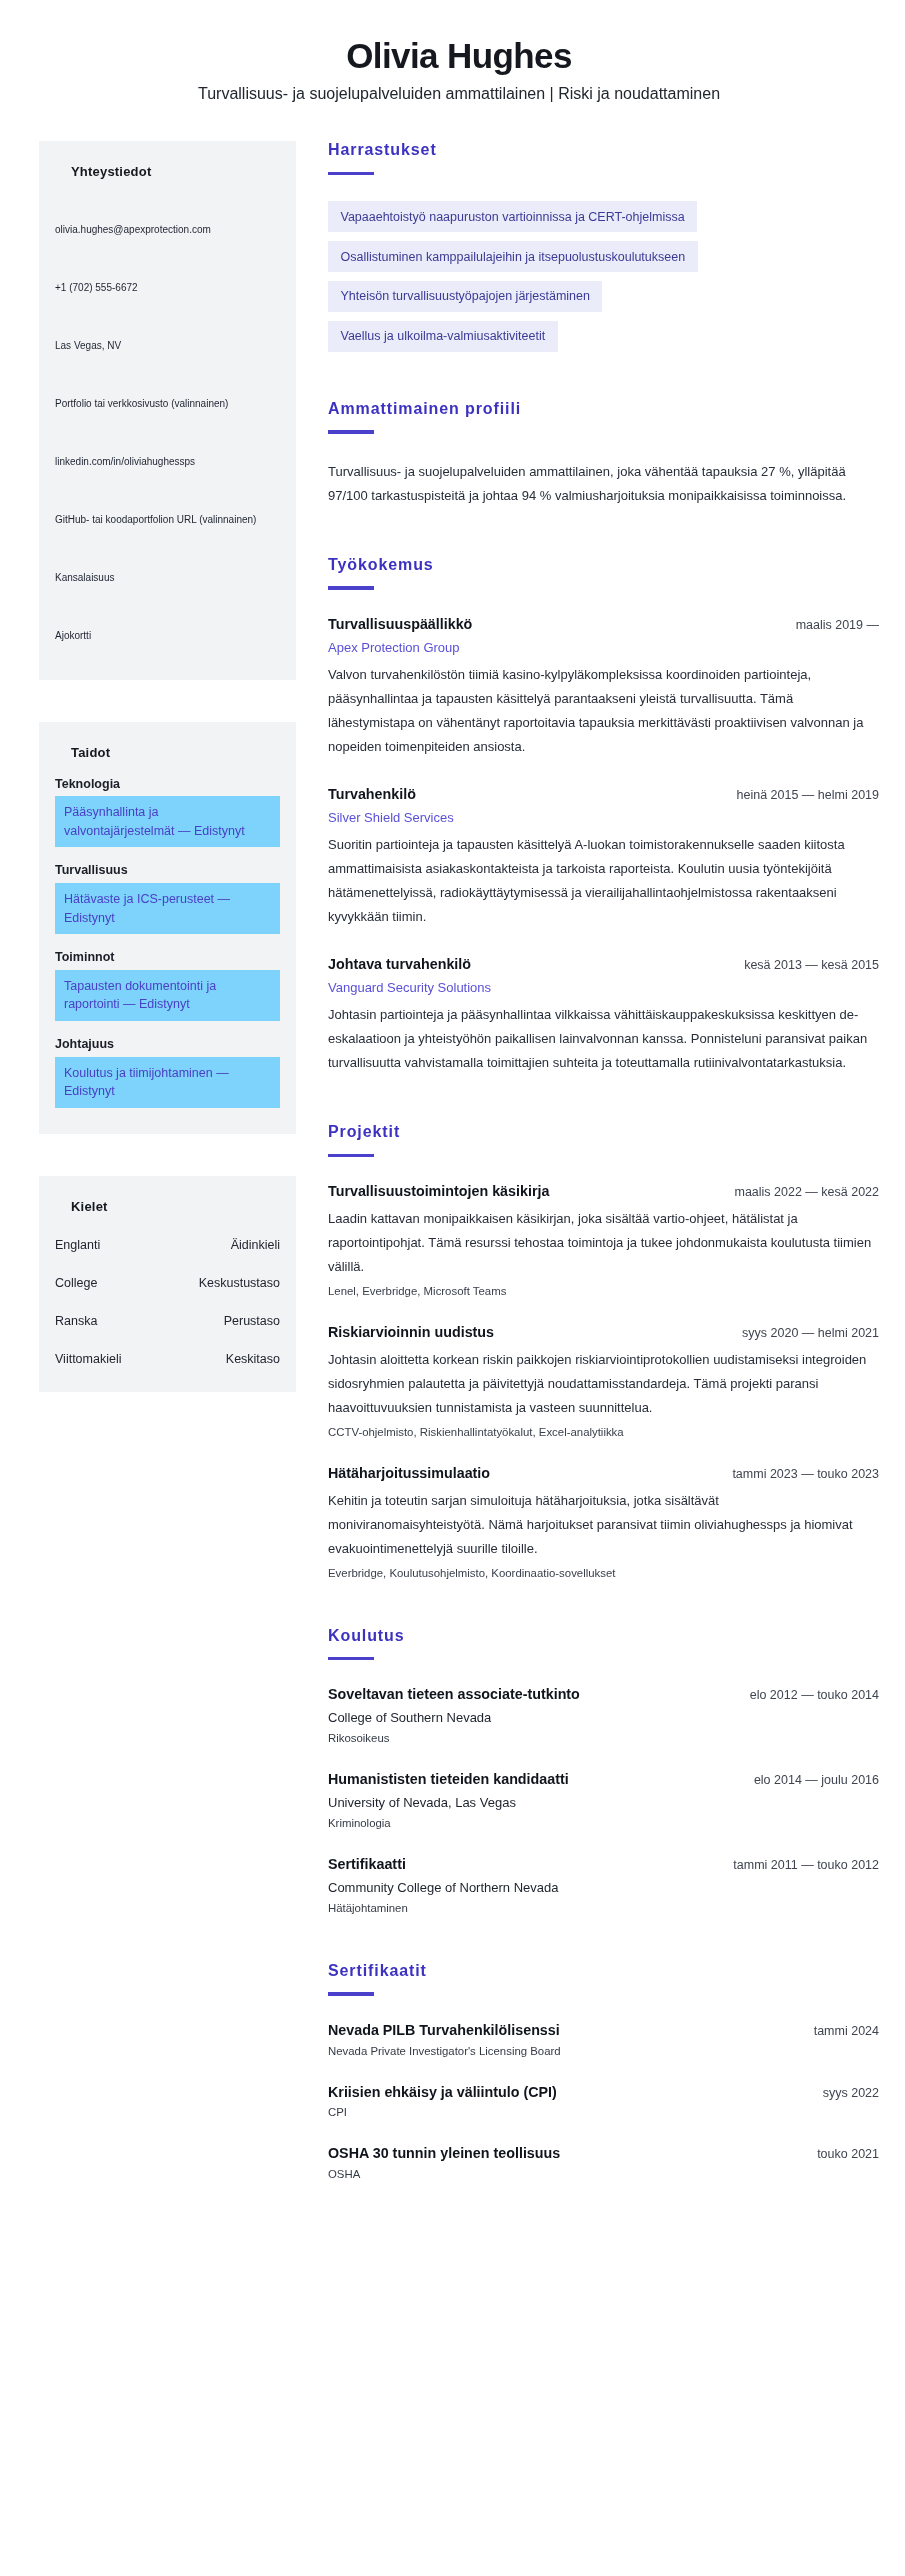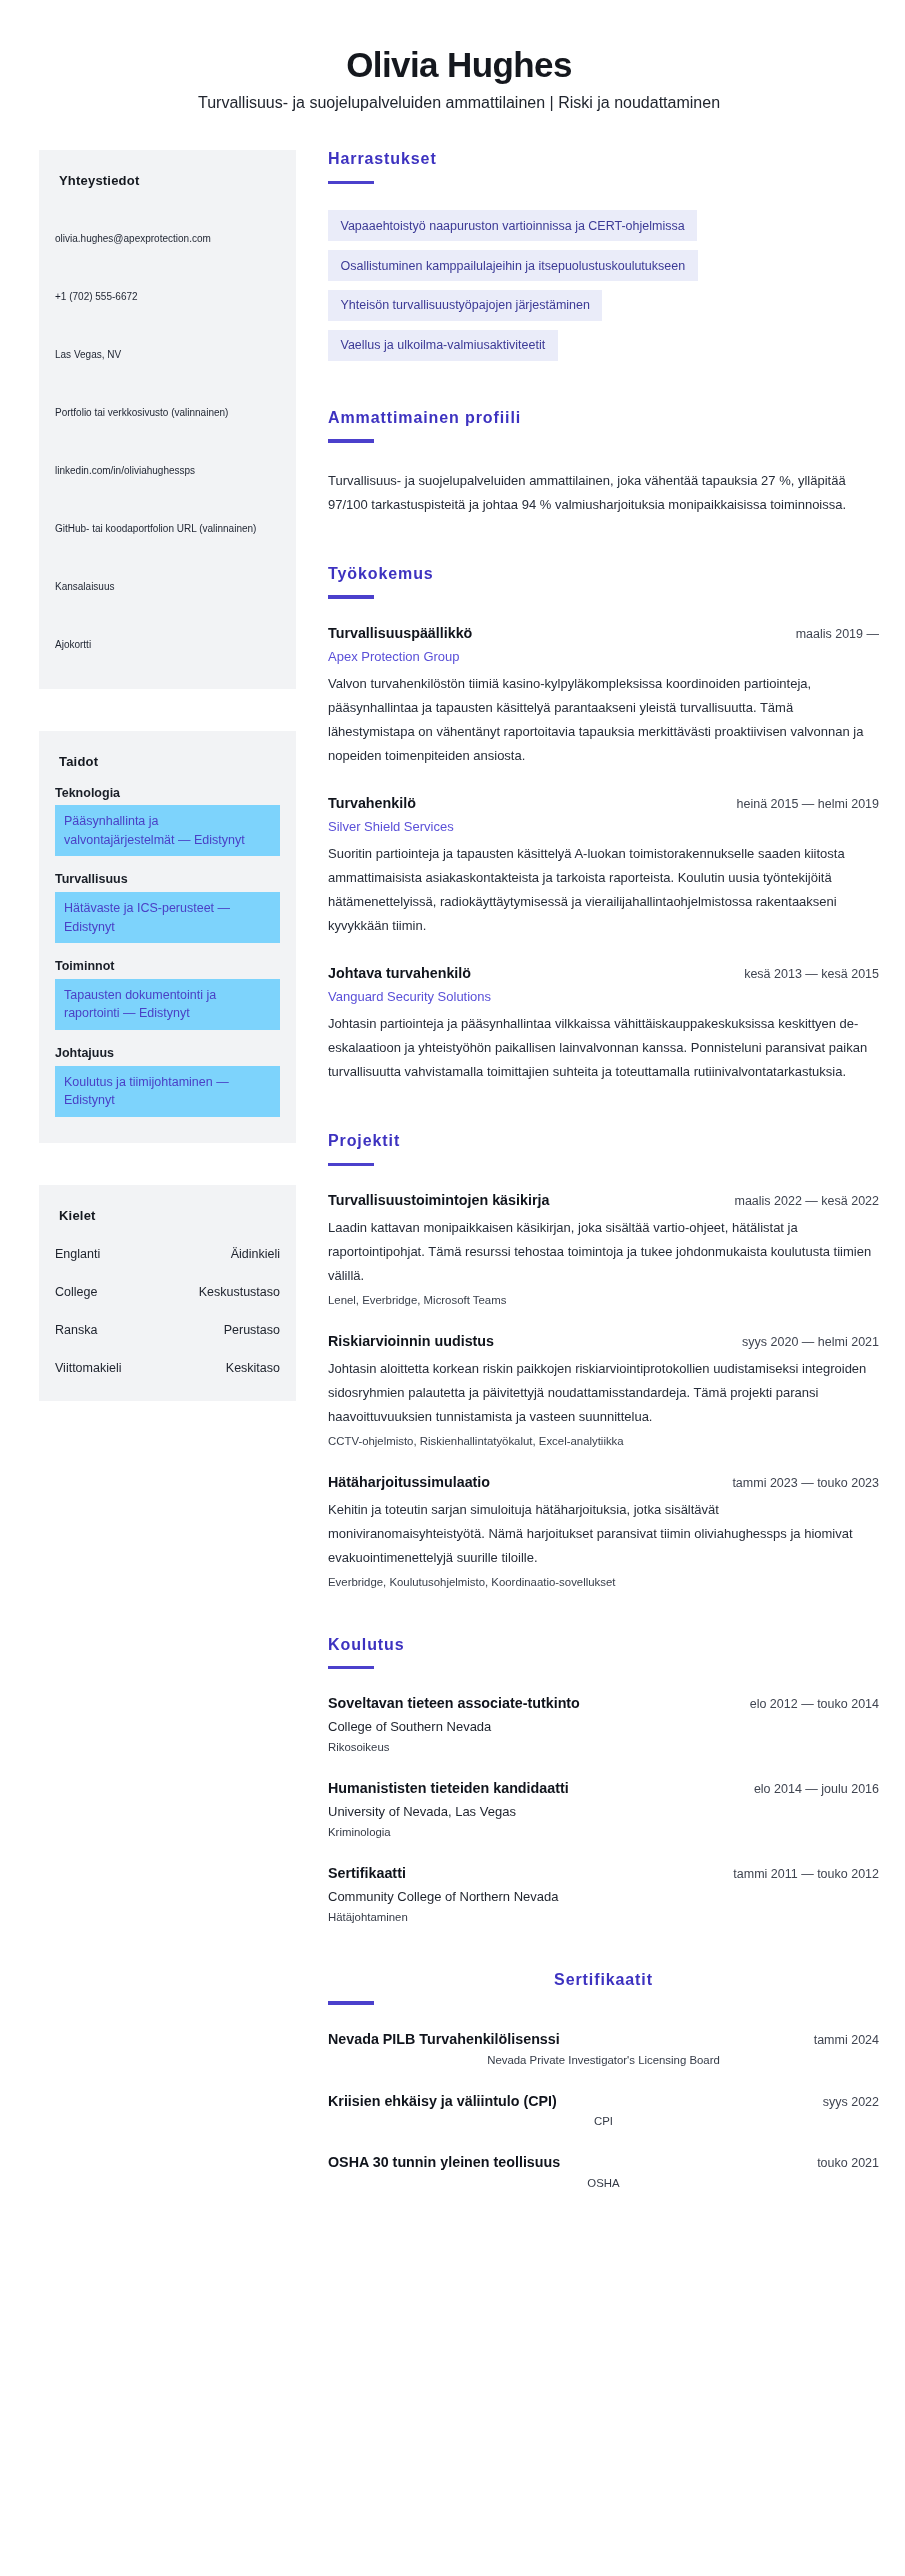--- a/index.html
+++ b/index.html
@@ -13,38 +13,38 @@
   }
   .page { padding: 19.4px 27px 51px 39px; }
 
   
   .hdr-name {
     text-align: center;
     font-size: 35px;
     font-weight: 700;
     letter-spacing: -0.6px;
     color: #15181e;
-    margin: 26px 0 9px;
+    margin: 17px 0 9px;
   }
   .hdr-tagline {
     text-align: center;
     font-size: 16px;
     color: #21262f;
     margin: 0 0 38px;
   }
 
   
   .content { display: flex; align-items: flex-start; gap: 32px; }
 
   
   aside { width: 257px; flex: none; display: flex; flex-direction: column; gap: 42px; }
   .side-box { background: #f2f3f5; padding: 23px 16px 26px; }
   .side-box h2 {
     font-size: 13px; font-weight: 700; letter-spacing: 0.2px;
-    color: #14181f; margin: 0 4px 17px;
+    color: #14181f; margin: 0 16px 17px;
   }
   .contact-list { list-style: none; margin: 0; padding: 0; }
   .contact-list li {
     font-size: 10px; line-height: 1.5; margin-bottom: 10.3px; color: #1d2330; margin-top: 43px;
   }
   .skill-cat { font-size: 12.5px; font-weight: 700; color: #191e27; margin: 16px 0 5.7px; }
   .skill-cat:first-of-type { margin-top: 0; }
   .skill-pill {
     background: #7dd3fc; color: #4a40c6;
     font-size: 12.5px; line-height: 1.5; padding: 6.8px 9px;
@@ -252,21 +252,21 @@
         <article class="item">
           <div class="item-row">
             <h3 class="item-title">Sertifikaatti</h3>
             <span class="item-date">tammi 2011 — touko 2012</span>
           </div>
           <div class="school">Community College of Northern Nevada</div>
           <div class="field">Hätäjohtaminen</div>
         </article>
       </section>
 
-      <section style="margin-bottom:0;text-align:center;">
+      <section style="margin-bottom:0;">
         <h2 class="sec-h">Sertifikaatit</h2>
         <div class="sec-bar"></div>
 
         <article class="item">
           <div class="item-row">
             <h3 class="item-title">Nevada PILB Turvahenkilölisenssi</h3>
             <span class="item-date">tammi 2024</span>
           </div>
           <div class="issuer">Nevada Private Investigator's Licensing Board</div>
         </article>

